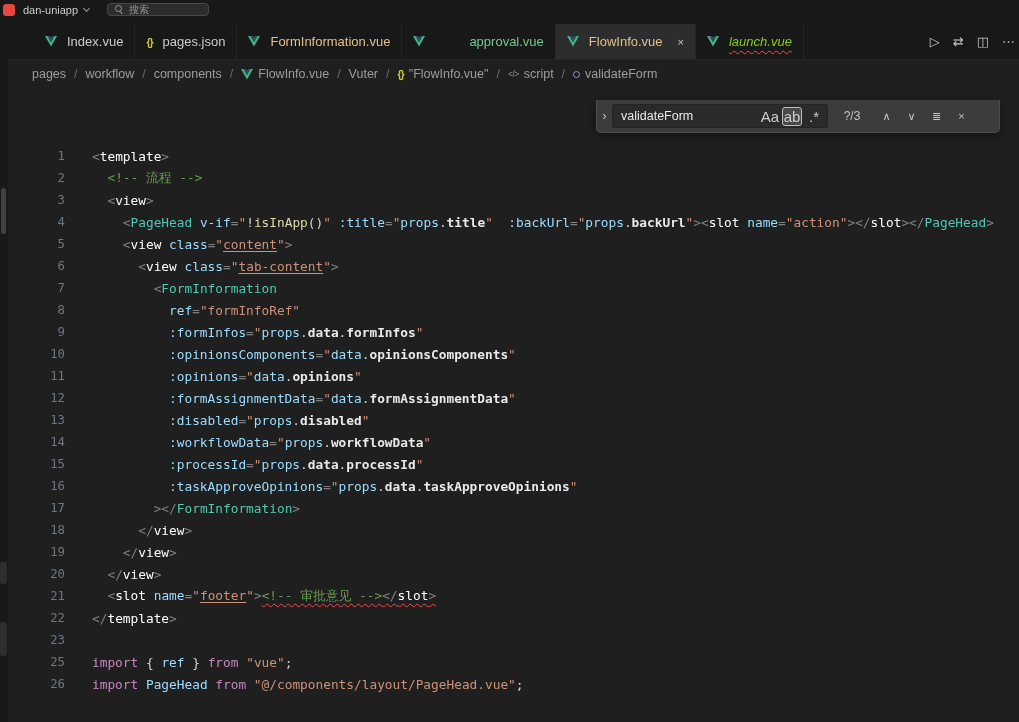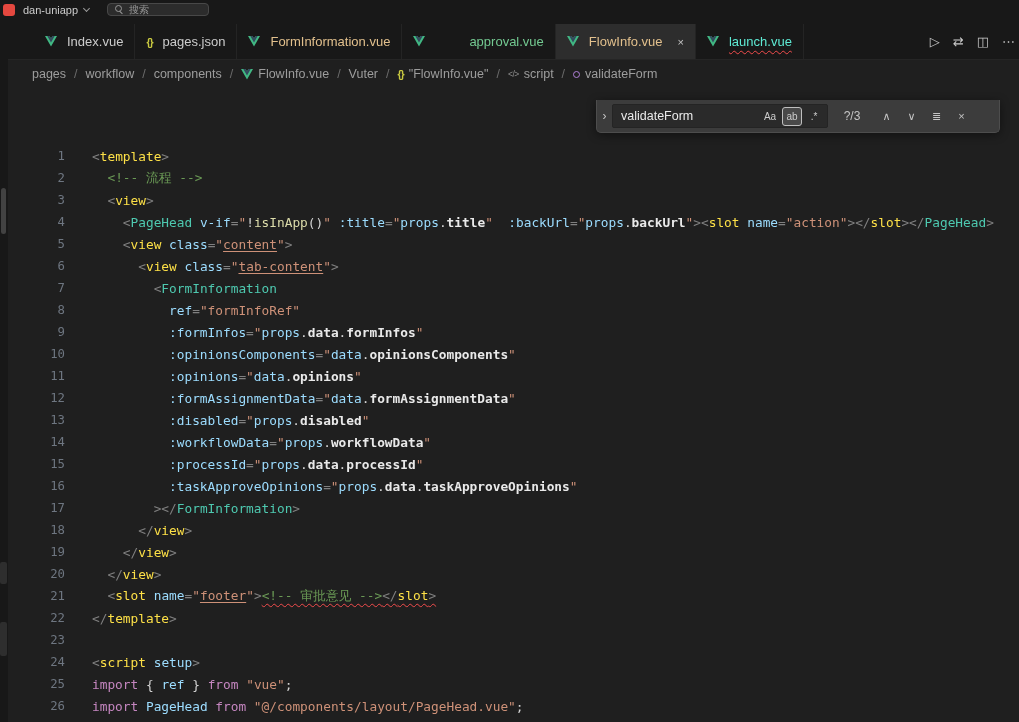--- a/index.html
+++ b/index.html
@@ -36,40 +36,40 @@
 
   
   .editor{position:absolute;top:88px;left:8px;right:0;bottom:0;background:#1f1f1f}
   .code{position:absolute;top:57px;left:0;right:0}
   .line{display:flex;height:22px;align-items:center;font-family:"DejaVu Sans Mono",monospace;font-size:12.8px}
   .ln{flex:none;width:57px;text-align:right;color:#6e7681;font-size:12.3px}
   .lc{white-space:pre;padding-left:27px}
 
   .tk-w{color:#d4d4d4}
   .tk-p{color:#808080}
-  .tk-t{color:#fde047}
+  .tk-t{color:#ffffff}
   .tk-c{color:#4ec9b0}
   .tk-a{color:#9cdcfe}
   .tk-s{color:#ce9178}
   .tk-v{color:#9cdcfe}
   .tk-pr{color:#e9e9e9;font-weight:600}
   .tk-f{color:#dcdcaa}
   .tk-o{color:#d4d4d4}
   .tk-k{color:#c586c0}
   .tk-m{color:#6a9955}
   .tk-su{color:#ce9178;text-decoration:underline;text-underline-offset:2px}
   .sq{text-decoration:underline wavy #f14c4c;text-decoration-thickness:1px;text-underline-offset:3px;text-decoration-skip-ink:none}
 
   
   .find{position:absolute;top:12px;right:19px;width:404px;height:33px;background:#3c3c3c;border:1px solid #4d4d4d;border-top:none;border-radius:0 0 5px 5px;box-shadow:0 2px 10px rgba(0,0,0,.45);display:flex;align-items:center;z-index:5;padding-right:4px}
   .find-toggle{width:15px;text-align:center;color:#c5c5c5;font-size:12px;flex:none}
   .find-input{flex:none;width:216px;height:24px;background:#2a2a2a;border:1px solid #242424;border-radius:2px;display:flex;align-items:center;padding:0 3px 0 8px;gap:1px}
   .find-query{flex:1;color:#eaeaea;font-size:12.5px}
   .find-opts{display:flex;align-items:center;gap:2px}
-  .find-opt{width:20px;height:19px;display:flex;align-items:center;justify-content:center;color:#cccccc;font-size:10px;border-radius:3px;border:1px solid transparent}
+  .find-opt{width:20px;height:19px;display:flex;align-items:center;justify-content:center;color:#cccccc;font-size:15px;border-radius:3px;border:1px solid transparent}
   .find-opt.active{background:rgba(255,255,255,.15);border-color:#bfbfbf}
   [data-name="find-option-whole-word"]{text-underline-offset:2px}
   .find-count{width:48px;text-align:center;color:#c5c5c5;font-size:12px;flex:none}
   .find-btns{display:flex;align-items:center;gap:4px}
   .find-btn{width:21px;height:21px;display:flex;align-items:center;justify-content:center;color:#c5c5c5;font-size:11px;border-radius:3px}
 
   
   .sliver{position:absolute;top:16px;left:0;width:8px;bottom:0;background:#181818;z-index:6}
   .sliver-handle{position:absolute;top:172px;left:1px;width:5px;height:46px;border-radius:3px;background:#424242}
   .sliver-mark{position:absolute;left:0;width:7px;background:#2e2e2e;border-radius:2px}
@@ -134,21 +134,21 @@
         <span class="tab-label" data-name="tab-label" style="color: rgb(226, 192, 141);">FlowInfo.vue</span>
         <span class="tab-close" data-name="close-icon">×</span>
       </div>
       <div class="tab" data-name="tab-launch-vue">
         <span class="ic-vue" data-name="vue-file-icon">
           <svg width="12" height="11" viewBox="0 0 24 22">
             <path fill="#41b883" d="M14.9 0 12 5 9.1 0H0l12 21.2L24 0Z"></path>
             <path fill="#34495e" d="M14.9 0 12 5 9.1 0H4.6L12 13 19.4 0Z"></path>
           </svg>
         </span>
-        <span class="tab-label squig" data-name="tab-label" style="color: #5eead4;">launch.vue</span>
+        <span class="tab-label squig" data-name="tab-label" style="color: #84cc16; font-style: italic;">launch.vue</span>
       </div>
     </div>
   <div class="editor-actions" data-name="editor-actions">
       <span class="eact" data-name="run-button">▷</span>
       <span class="eact" data-name="open-changes-button">⇄</span>
       <span class="eact" data-name="split-editor-button">◫</span>
       <span class="eact" data-name="more-actions-button">⋯</span>
     </div>
 </div>
 
@@ -301,24 +301,20 @@
       </div>
       <div class="line" data-name="code-line">
         <span class="ln" data-name="line-number">22</span>
         <span class="lc" data-name="line-content"><span class="tk-p" data-name="code-token">&lt;/</span><span class="tk-t" data-name="code-token">template</span><span class="tk-p" data-name="code-token">&gt;</span></span>
       </div>
       <div class="line" data-name="code-line">
         <span class="ln" data-name="line-number">23</span>
         <span class="lc" data-name="line-content"></span>
       </div>
       <div class="line" data-name="code-line">
-        <span class="ln" data-name="line-number">24</span>
-        <span class="lc" data-name="line-content"><span class="tk-p" data-name="code-token">&lt;</span><span class="tk-t" data-name="code-token">script</span><span class="tk-w" data-name="code-token"> </span><span class="tk-a" data-name="code-token">setup</span><span class="tk-p" data-name="code-token">&gt;</span></span>
-      </div>
-      <div class="line" data-name="code-line">
         <span class="ln" data-name="line-number">25</span>
         <span class="lc" data-name="line-content"><span class="tk-k" data-name="code-token">import</span><span class="tk-w" data-name="code-token"> </span><span class="tk-o" data-name="code-token">{ </span><span class="tk-v" data-name="code-token">ref</span><span class="tk-o" data-name="code-token"> }</span><span class="tk-w" data-name="code-token"> </span><span class="tk-k" data-name="code-token">from</span><span class="tk-w" data-name="code-token"> </span><span class="tk-s" data-name="code-token">"vue"</span><span class="tk-o" data-name="code-token">;</span></span>
       </div>
       <div class="line" data-name="code-line">
         <span class="ln" data-name="line-number">26</span>
         <span class="lc" data-name="line-content"><span class="tk-k" data-name="code-token">import</span><span class="tk-w" data-name="code-token"> </span><span class="tk-v" data-name="code-token">PageHead</span><span class="tk-w" data-name="code-token"> </span><span class="tk-k" data-name="code-token">from</span><span class="tk-w" data-name="code-token"> </span><span class="tk-s" data-name="code-token">"@/components/layout/PageHead.vue"</span><span class="tk-o" data-name="code-token">;</span></span>
       </div>
     </div>
 </div>
 

